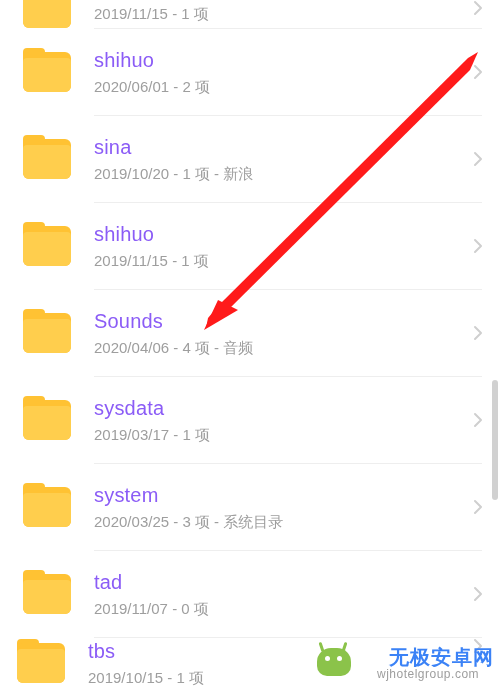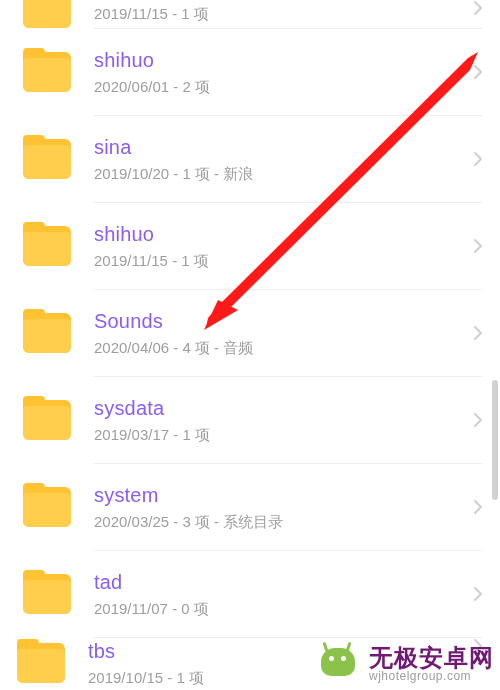--- a/index.html
+++ b/index.html
@@ -24,22 +24,22 @@
   .scroll-track { position: absolute; right: 2px; top: 380px; width: 6px; height: 120px; background: rgba(0,0,0,0.18); border-radius: 3px; }
   .arrow-svg { position: absolute; top: 52px; left: 168px; width: 310px; height: 280px; pointer-events: none; }
   .watermark { position: absolute; right: 6px; bottom: 6px; display: flex; align-items: center; gap: 6px; color: #7a7a7a; }
   .wm-logo { width: 46px; height: 40px; position: relative; }
   .wm-head { position: absolute; left: 4px; top: 4px; width: 34px; height: 28px; background: #8BC34A; border-radius: 14px 14px 10px 10px; }
   .wm-ant1 { position: absolute; left: 7px; top: -2px; width: 3px; height: 10px; background: #8BC34A; border-radius: 2px; transform: rotate(-18deg); }
   .wm-ant2 { position: absolute; left: 30px; top: -2px; width: 3px; height: 10px; background: #8BC34A; border-radius: 2px; transform: rotate(18deg); }
   .wm-eye1 { position: absolute; left: 12px; top: 12px; width: 5px; height: 5px; background: #fff; border-radius: 50%; }
   .wm-eye2 { position: absolute; left: 24px; top: 12px; width: 5px; height: 5px; background: #fff; border-radius: 50%; }
   .wm-text { display: flex; flex-direction: column; line-height: 1.05; }
-  .wm-line1 { font-size: 24px; font-weight: 600; color: #701a75; letter-spacing: 1px; }
-  .wm-line2 { font-size: 12px; color: #9e9e9e; letter-spacing: 0.5px; }
+  .wm-line1 { font-size: 20px; font-weight: 600; color: #3b82f6; letter-spacing: 1px; margin-left: 24px; }
+  .wm-line2 { font-size: 12px; color: #9e9e9e; letter-spacing: 0.5px; margin-left: 12px; }
 </style>
 </head>
 <body>
 
 <div class="viewport">
   <div class="list">
 
     <div class="row row-partial-top">
       <div class="icon-wrap">
         <div class="folder">

